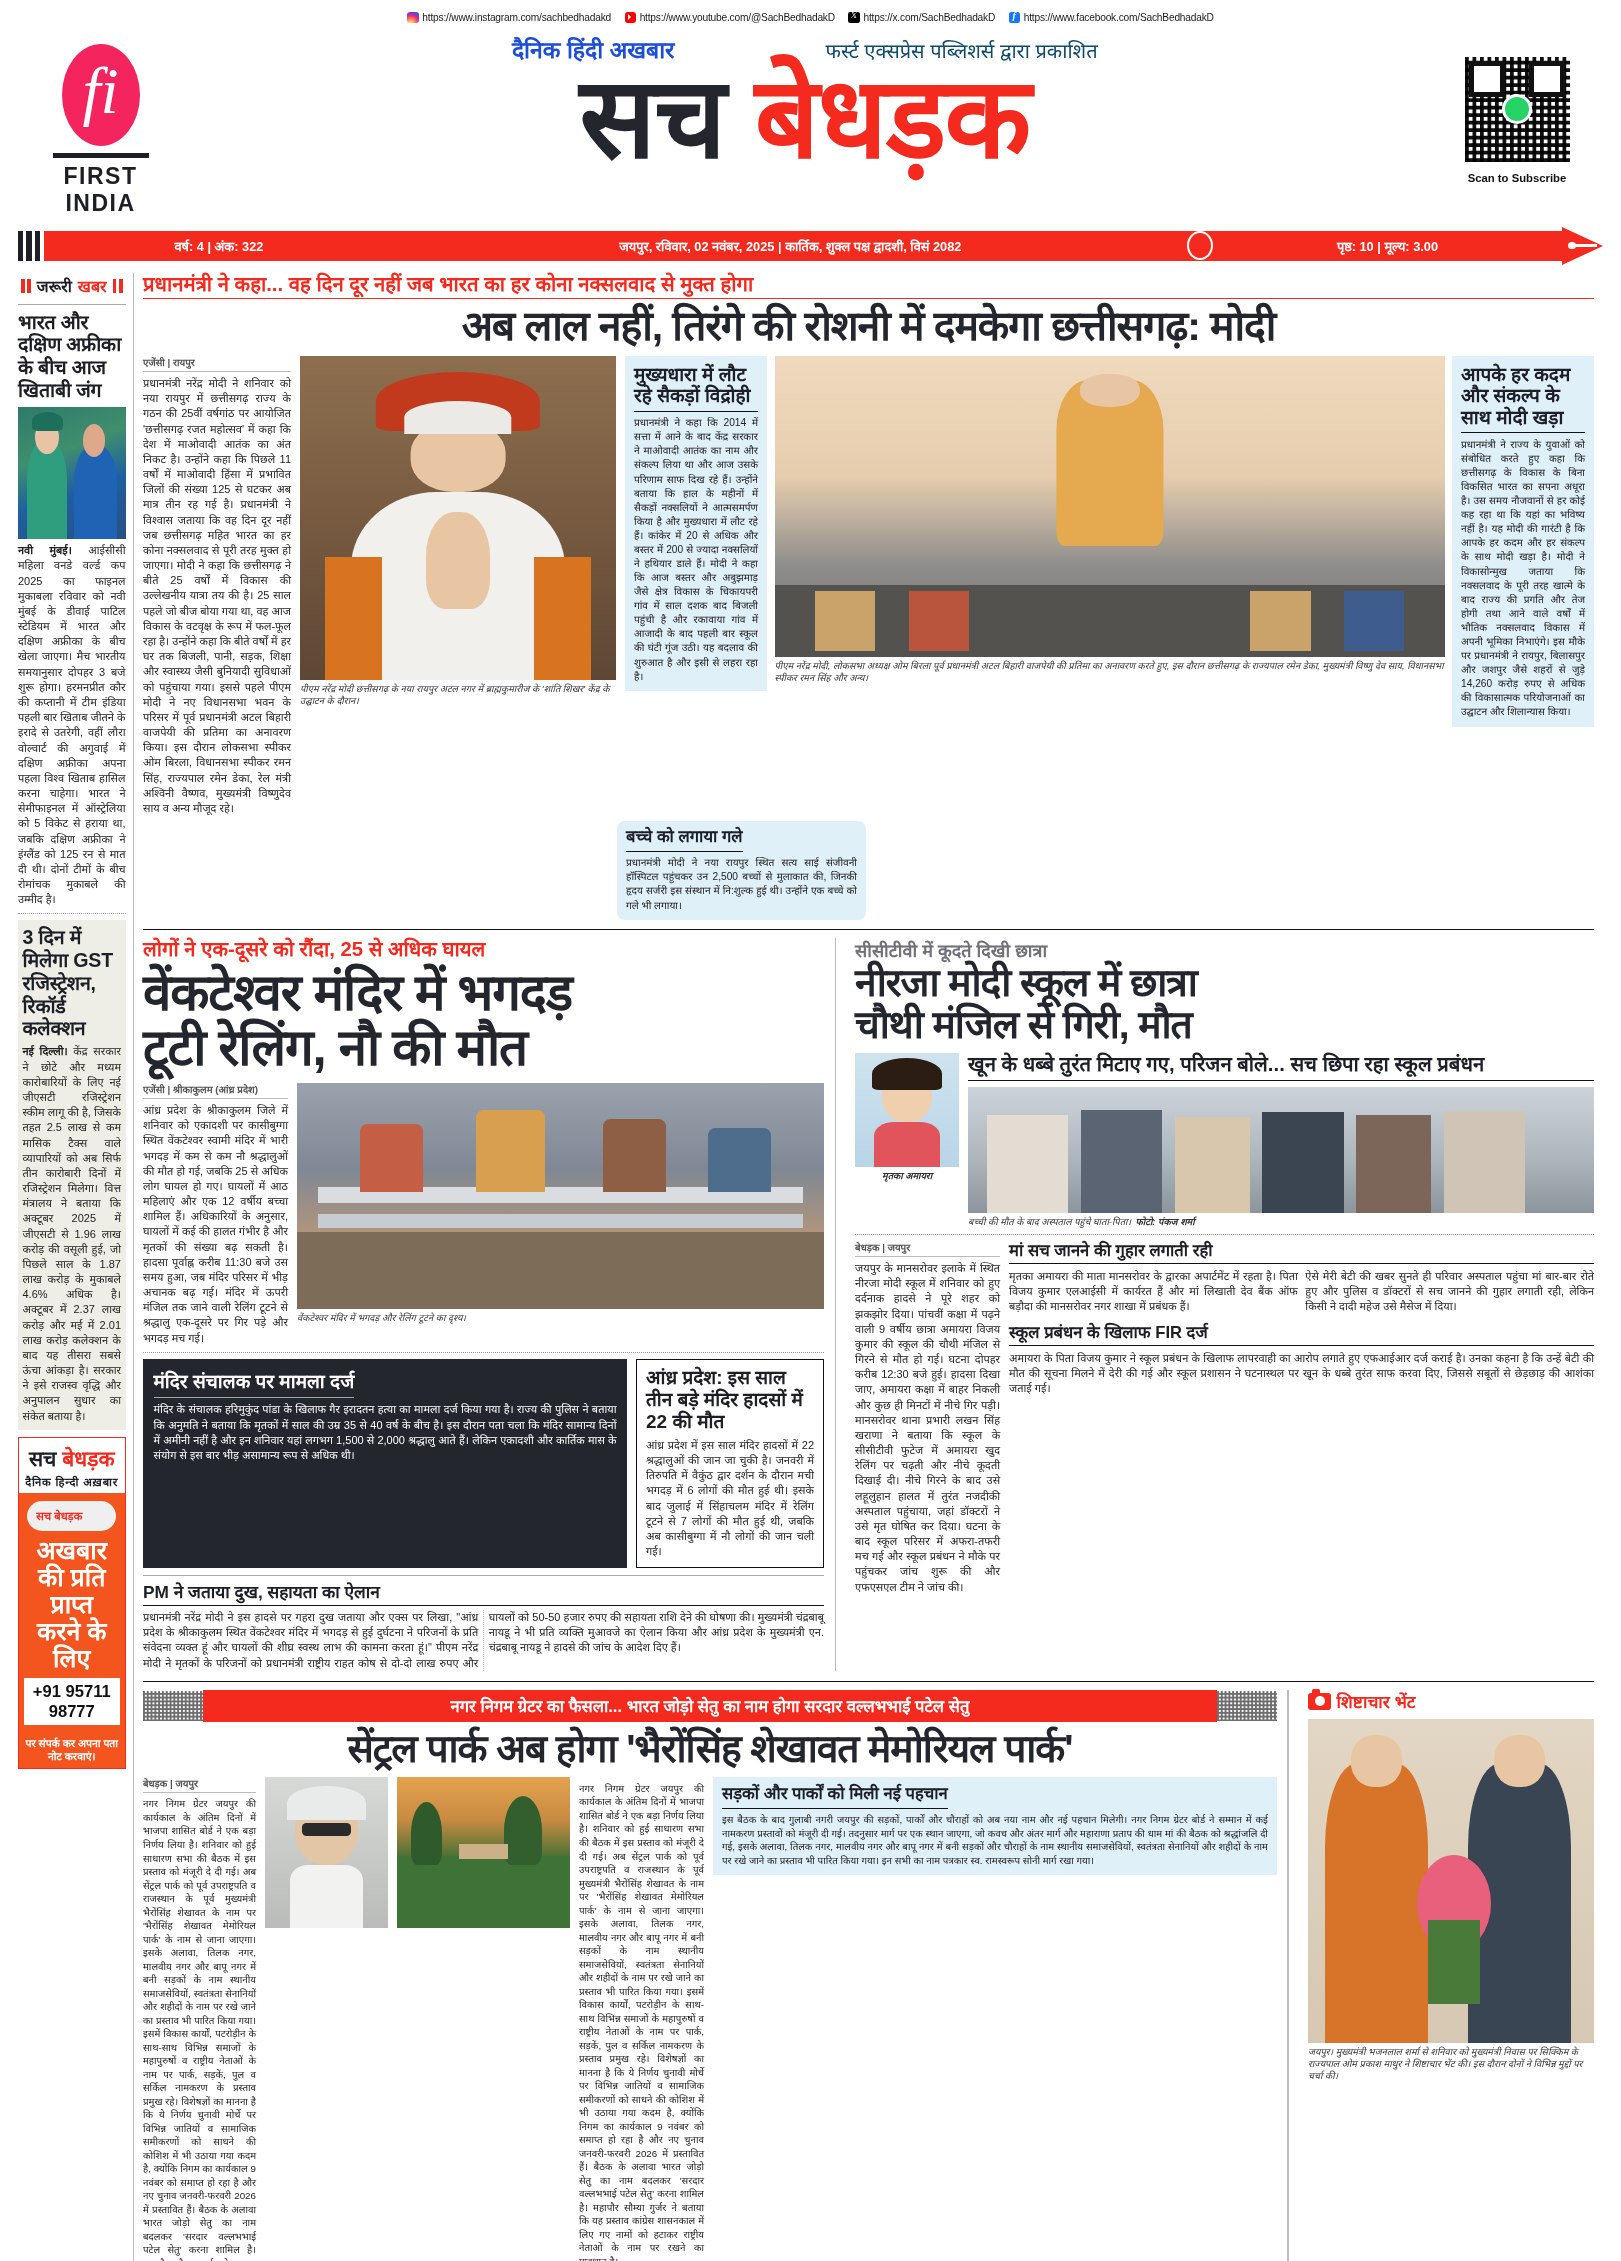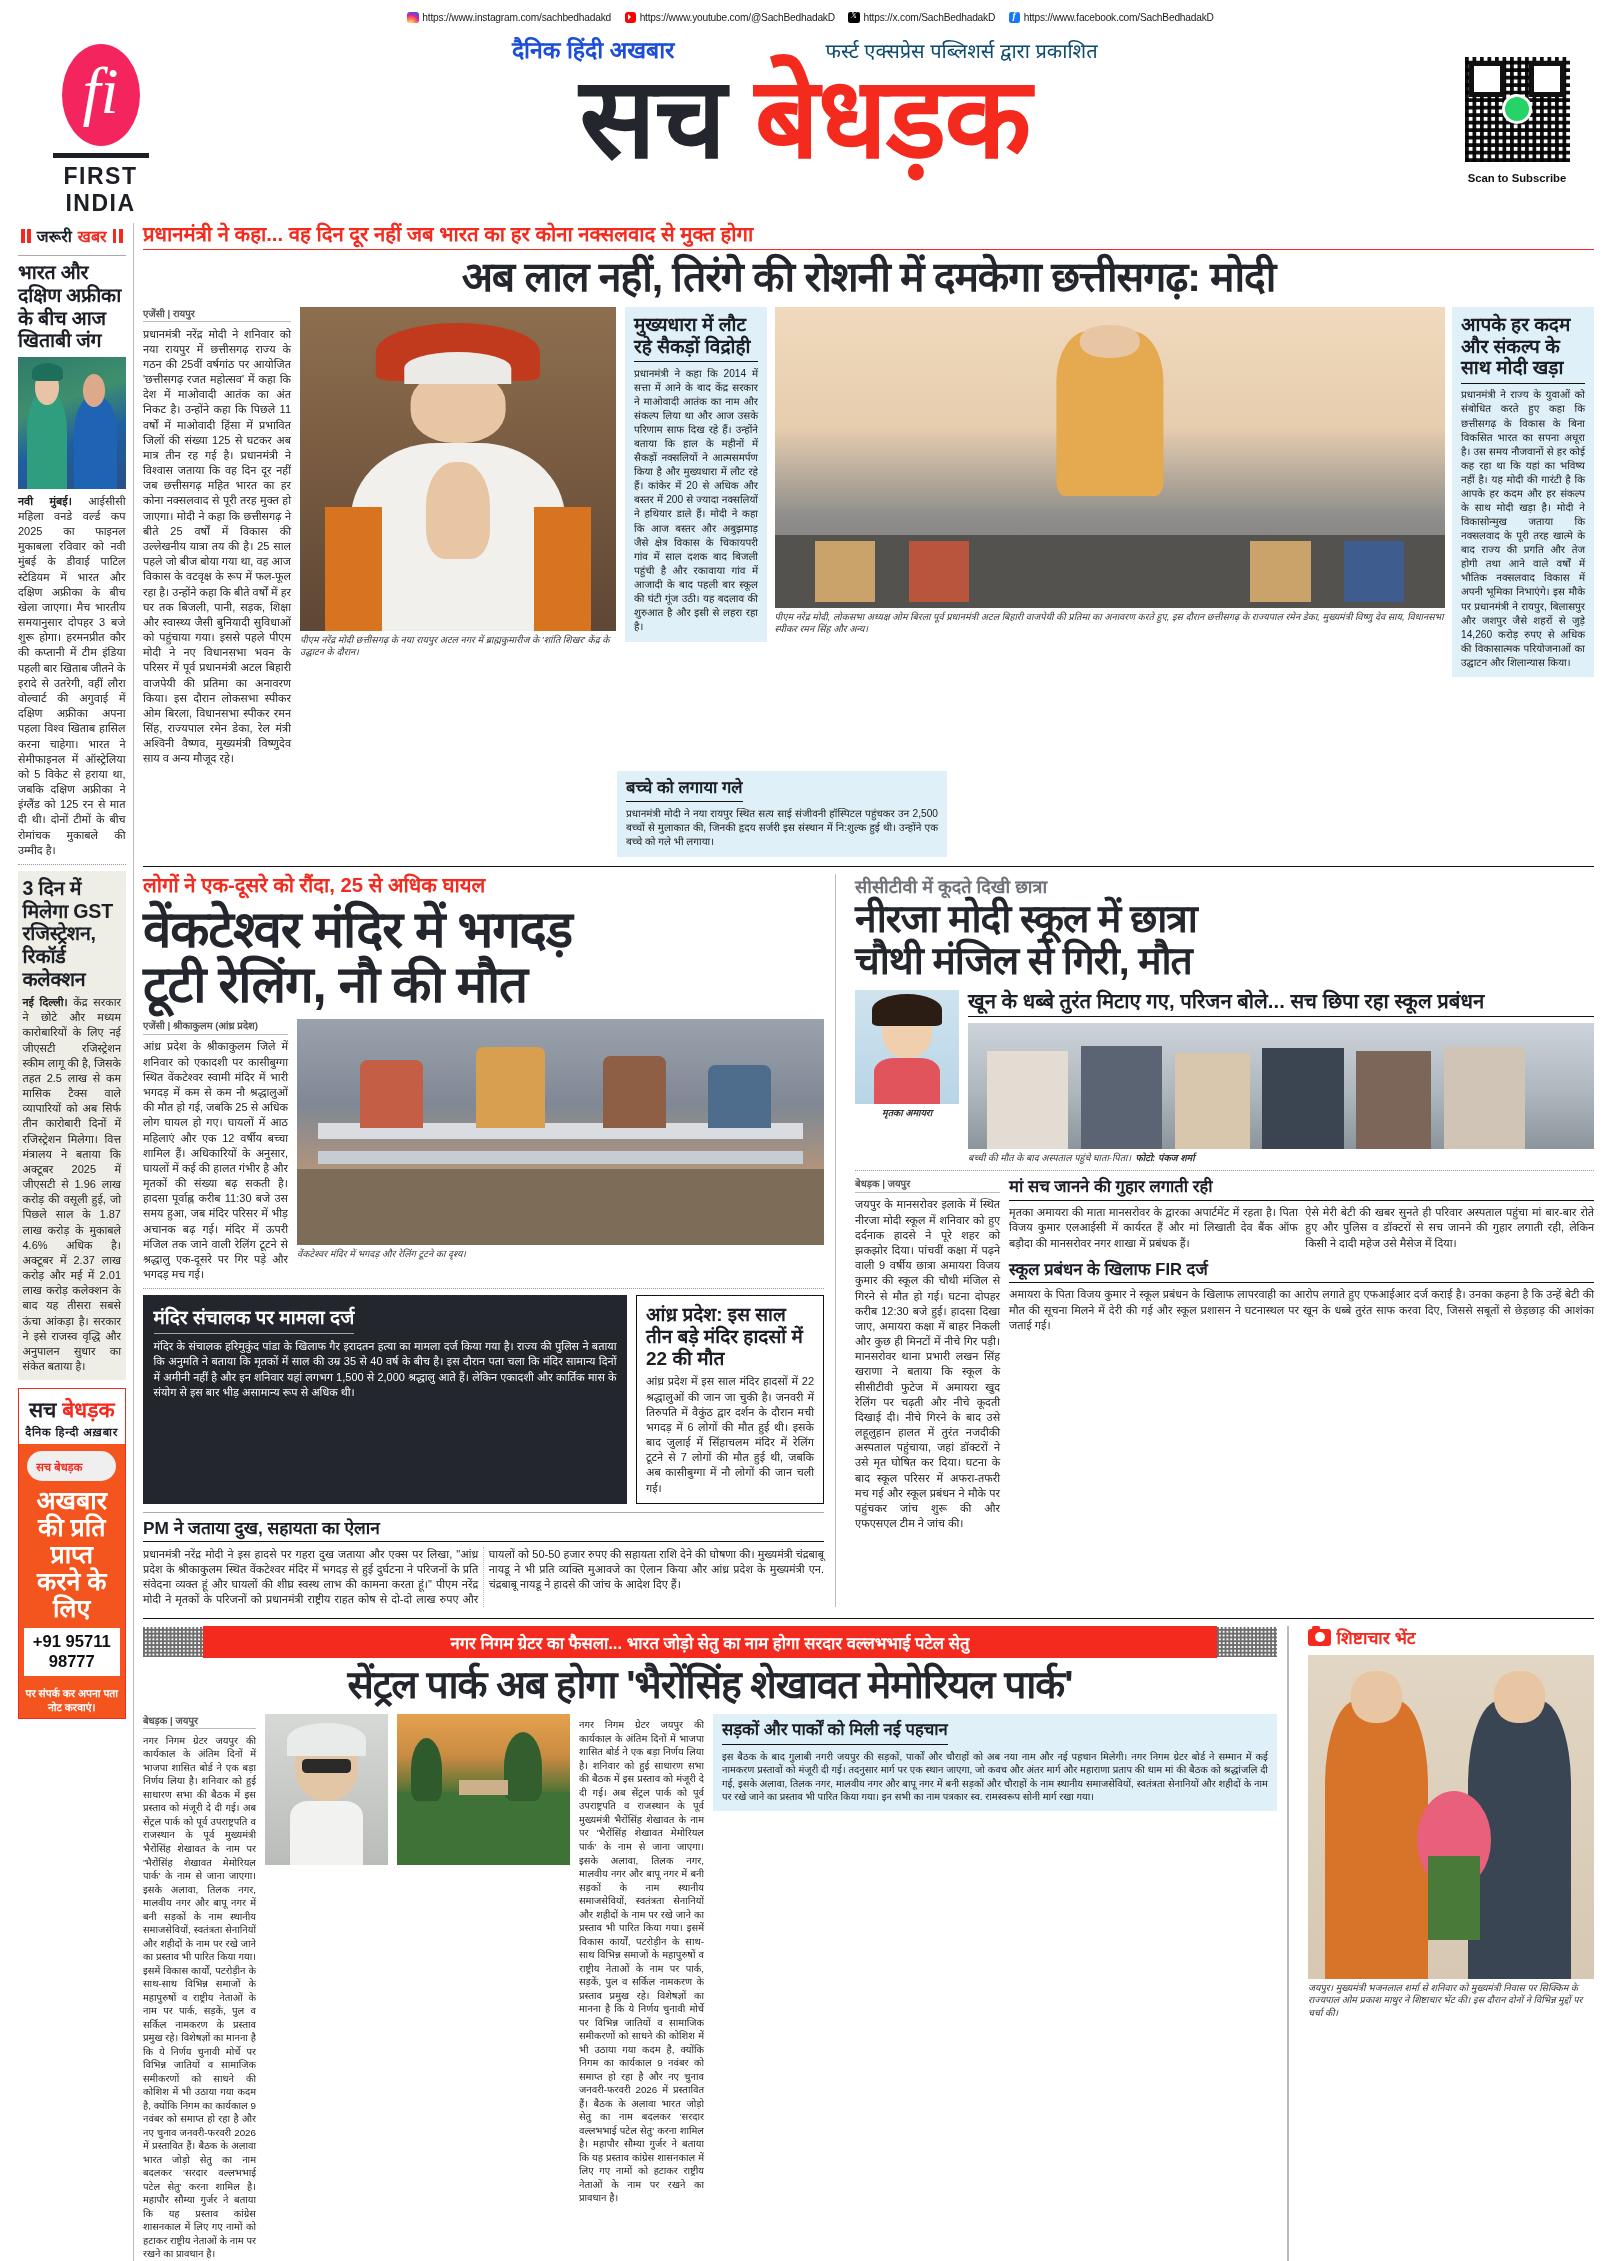--- a/index.html
+++ b/index.html
@@ -170,20 +170,36 @@
     </div>
 
     <div class="qr-block">
       <div class="qr">
           <span class="qr-wa"></span>
         </div>
       <div class="qr-cap">Scan to Subscribe</div>
     </div>
   </div>
 
+  <div class="ribbon-wrap">
+    <span class="rib-bars">
+        <i></i>
+        <i></i>
+        <i></i>
+      </span>
+    <div class="ribbon">
+      <div class="seg s1">वर्ष: 4 | अंक: 322</div>
+      <div class="seg s2">जयपुर, रविवार, 02 नवंबर, 2025 | कार्तिक, शुक्ल पक्ष द्वादशी, विसं 2082</div>
+      <span class="ellipse"></span>
+      <div class="seg s3">पृष्ठ: 10 | मूल्य: 3.00</div>
+    </div>
+    <div class="nib">
+        <span class="nibline"></span>
+      </div>
+  </div>
 
   <div class="grid" style="align-items:stretch;">
 
     <div class="col-left">
 
       <div class="sec-label">
         <span class="bars">
             <i></i>
             <i></i>
           </span>
@@ -278,21 +294,21 @@
             </div>
             <div style="width:142px;flex:none;">
               <div class="boxblue">
                 <h4>आपके हर कदम और संकल्प के साथ मोदी खड़ा</h4>
                 <div class="body-txt" style="font-size:10.2px;">प्रधानमंत्री ने राज्य के युवाओं को संबोधित करते हुए कहा कि छत्तीसगढ़ के विकास के बिना विकसित भारत का सपना अधूरा है। उस समय नौजवानों से हर कोई कह रहा था कि यहां का भविष्य नहीं है। यह मोदी की गारंटी है कि आपके हर कदम और हर संकल्प के साथ मोदी खड़ा है। मोदी ने विकासोन्मुख जताया कि नक्सलवाद के पूरी तरह खात्मे के बाद राज्य की प्रगति और तेज होगी तथा आने वाले वर्षों में भौतिक नक्सलवाद विकास में अपनी भूमिका निभाएंगे। इस मौके पर प्रधानमंत्री ने रायपुर, बिलासपुर और जशपुर जैसे शहरों से जुड़े 14,260 करोड़ रुपए से अधिक की विकासात्मक परियोजनाओं का उद्घाटन और शिलान्यास किया।</div>
               </div>
             </div>
           </div>
         </div>
 
-        <div class="boxblue" style="margin:4.5px 0 0;width:330px;margin-left:474px;">
+        <div class="boxblue" style="margin:4.5px 0 0;width:249px;margin-left:474px;border-radius:8px;">
           <h4 style="font-size:16.6px;">बच्चे को लगाया गले</h4>
           <div class="body-txt" style="font-size:10.2px;">प्रधानमंत्री मोदी ने नया रायपुर स्थित सत्य साई संजीवनी हॉस्पिटल पहुंचकर उन 2,500 बच्चों से मुलाकात की, जिनकी हृदय सर्जरी इस संस्थान में नि:शुल्क हुई थी। उन्होंने एक बच्चे को गले भी लगाया।</div>
         </div>
       </div>
 
       <div style="border-top:1.9px solid #111;margin:9px 0 7.5px;"></div>
 
       <div style="display:flex;gap:10.5px;align-items:flex-start;">
 
         <div style="width:681px;flex:none;">

